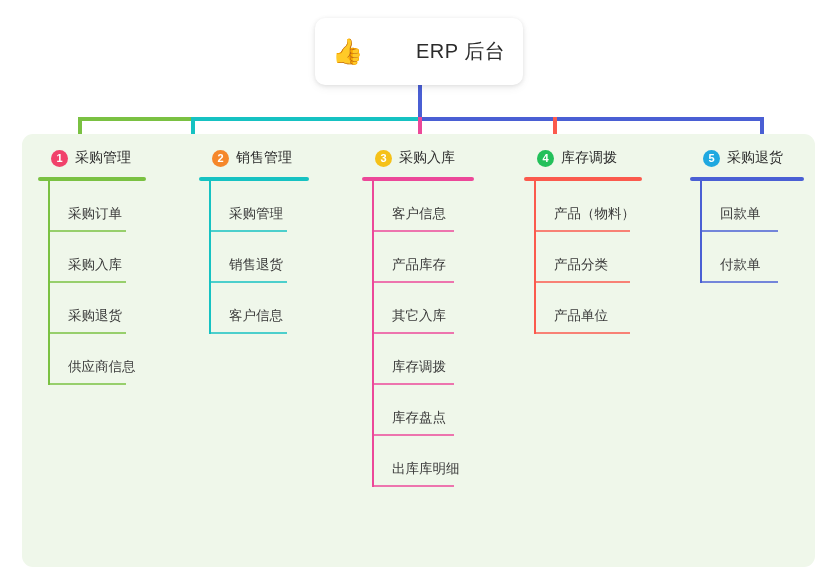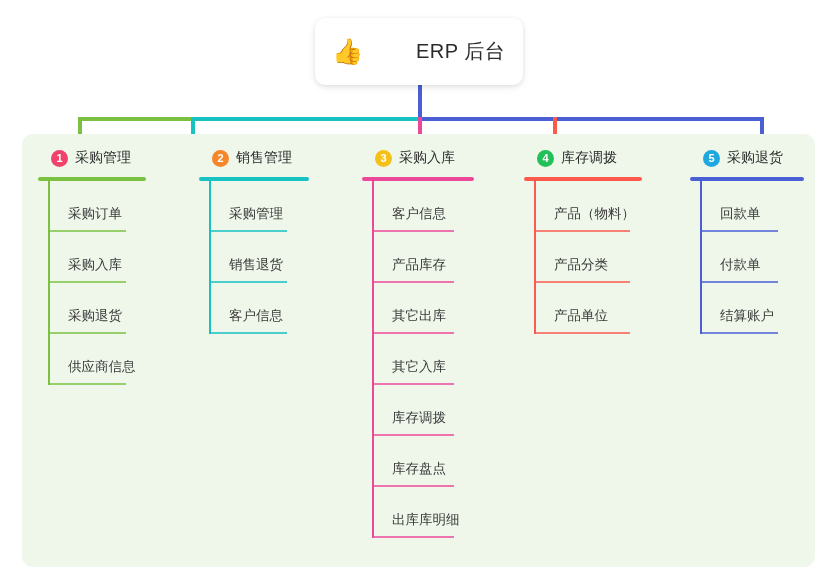--- a/index.html
+++ b/index.html
@@ -216,24 +216,20 @@
         <div class="spine" style="background: rgb(236, 72, 153);"></div>
         <div class="item">
           <span class="item-label">客户信息</span>
           <div class="item-rule" style="background: rgb(236, 72, 153); opacity: 0.75; width: 82px;"></div>
         </div>
         <div class="item">
           <span class="item-label">产品库存</span>
           <div class="item-rule" style="background: rgb(236, 72, 153); opacity: 0.75; width: 82px;"></div>
         </div>
         <div class="item">
-          <span class="item-label">其它出库</span>
-          <div class="item-rule" style="background: rgb(236, 72, 153); opacity: 0.75; width: 82px;"></div>
-        </div>
-        <div class="item">
           <span class="item-label">其它入库</span>
           <div class="item-rule" style="background: rgb(236, 72, 153); opacity: 0.75; width: 82px;"></div>
         </div>
         <div class="item">
           <span class="item-label">库存调拨</span>
           <div class="item-rule" style="background: rgb(236, 72, 153); opacity: 0.75; width: 82px;"></div>
         </div>
         <div class="item">
           <span class="item-label">库存盘点</span>
           <div class="item-rule" style="background: rgb(236, 72, 153); opacity: 0.75; width: 82px;"></div>
@@ -275,19 +271,15 @@
       <div class="items">
         <div class="spine" style="background: rgb(74, 95, 212);"></div>
         <div class="item">
           <span class="item-label">回款单</span>
           <div class="item-rule" style="background: rgb(74, 95, 212); opacity: 0.75; width: 78px;"></div>
         </div>
         <div class="item">
           <span class="item-label">付款单</span>
           <div class="item-rule" style="background: rgb(74, 95, 212); opacity: 0.75; width: 78px;"></div>
         </div>
-        <div class="item">
-          <span class="item-label">结算账户</span>
-          <div class="item-rule" style="background: rgb(74, 95, 212); opacity: 0.75; width: 78px;"></div>
-        </div>
       </div>
     </div>
   </div>
 
 </body></html>

